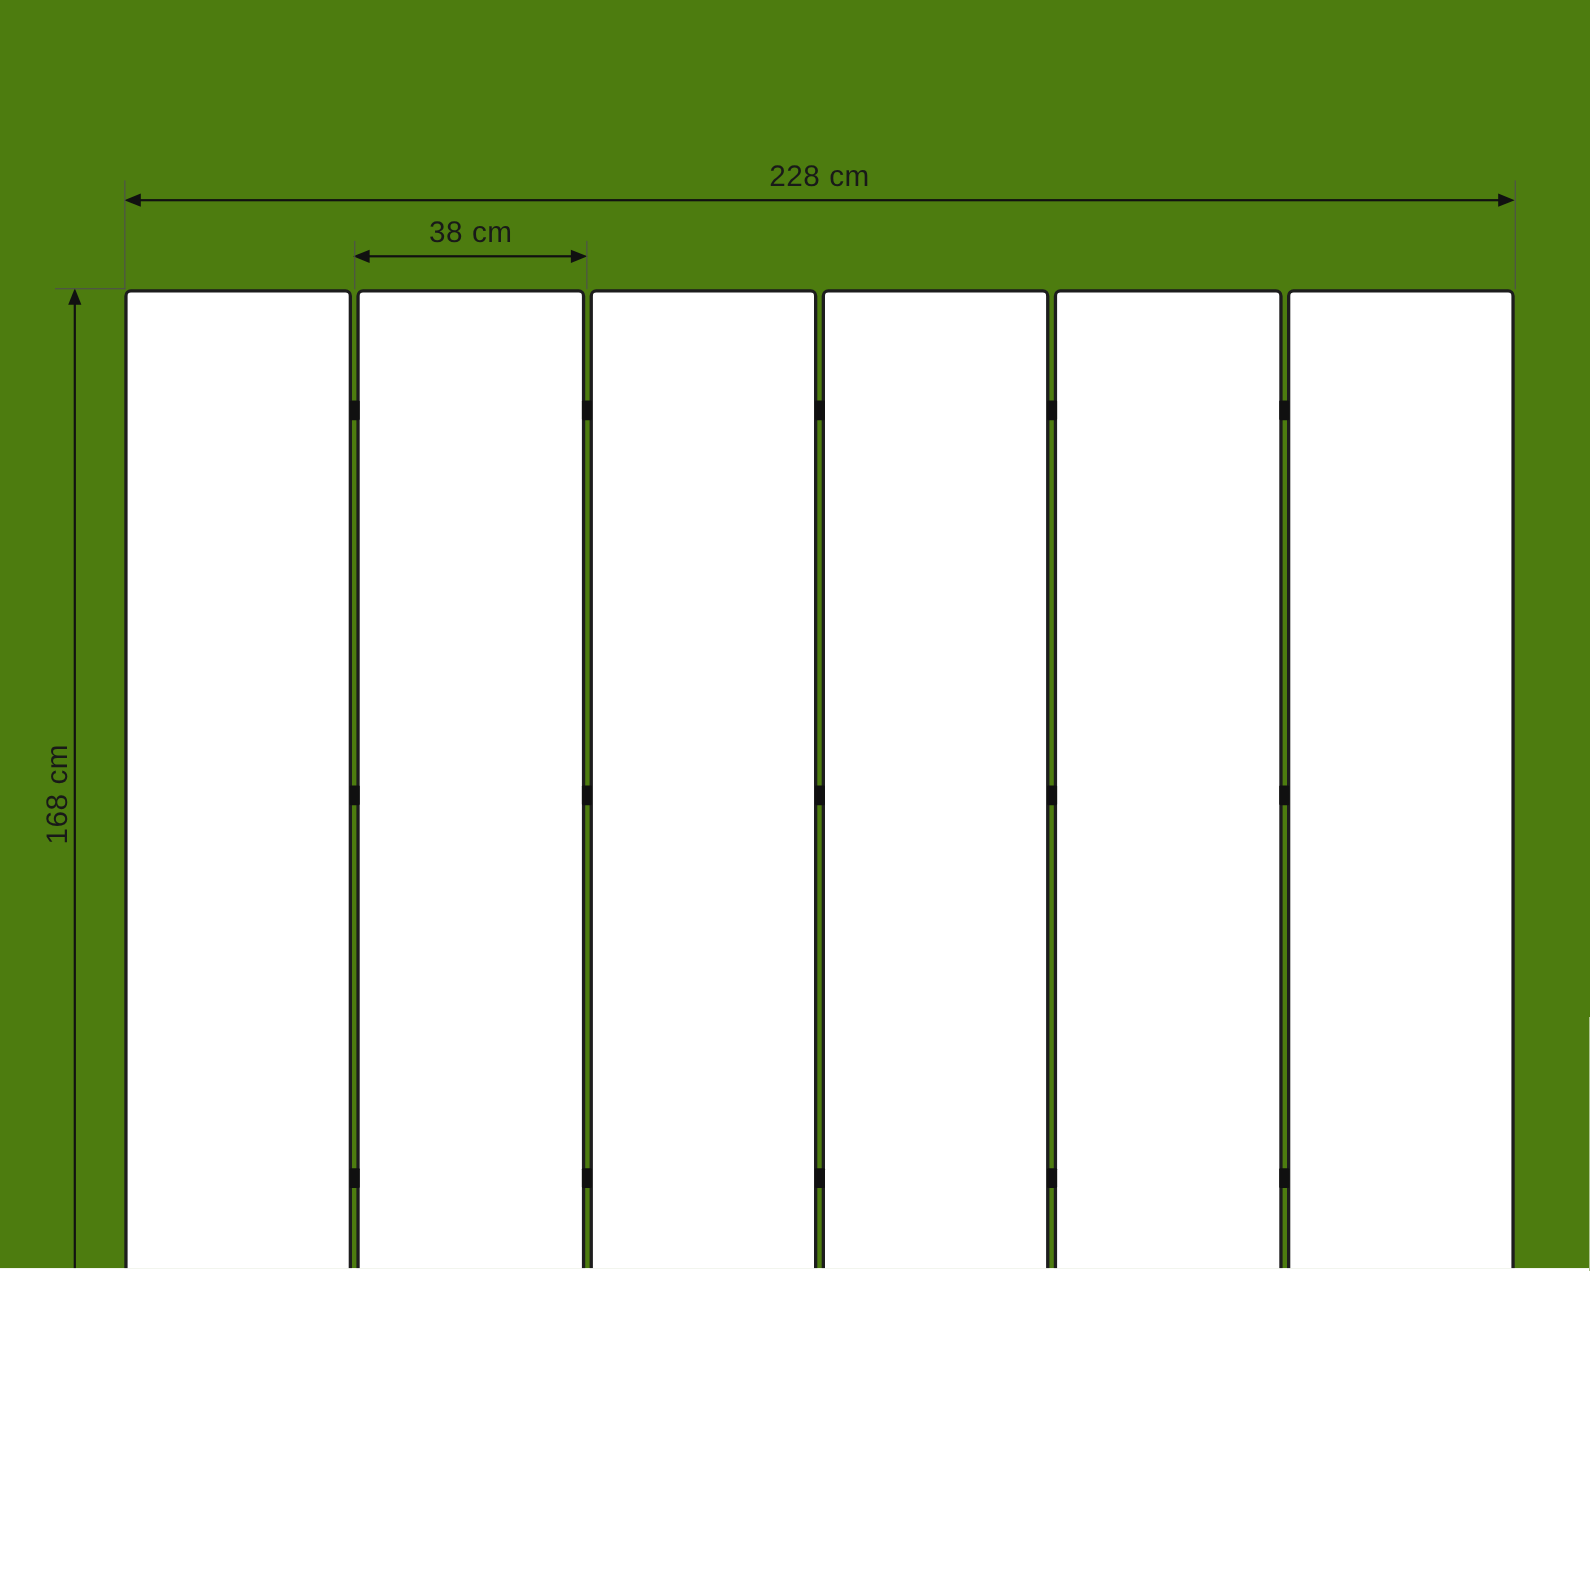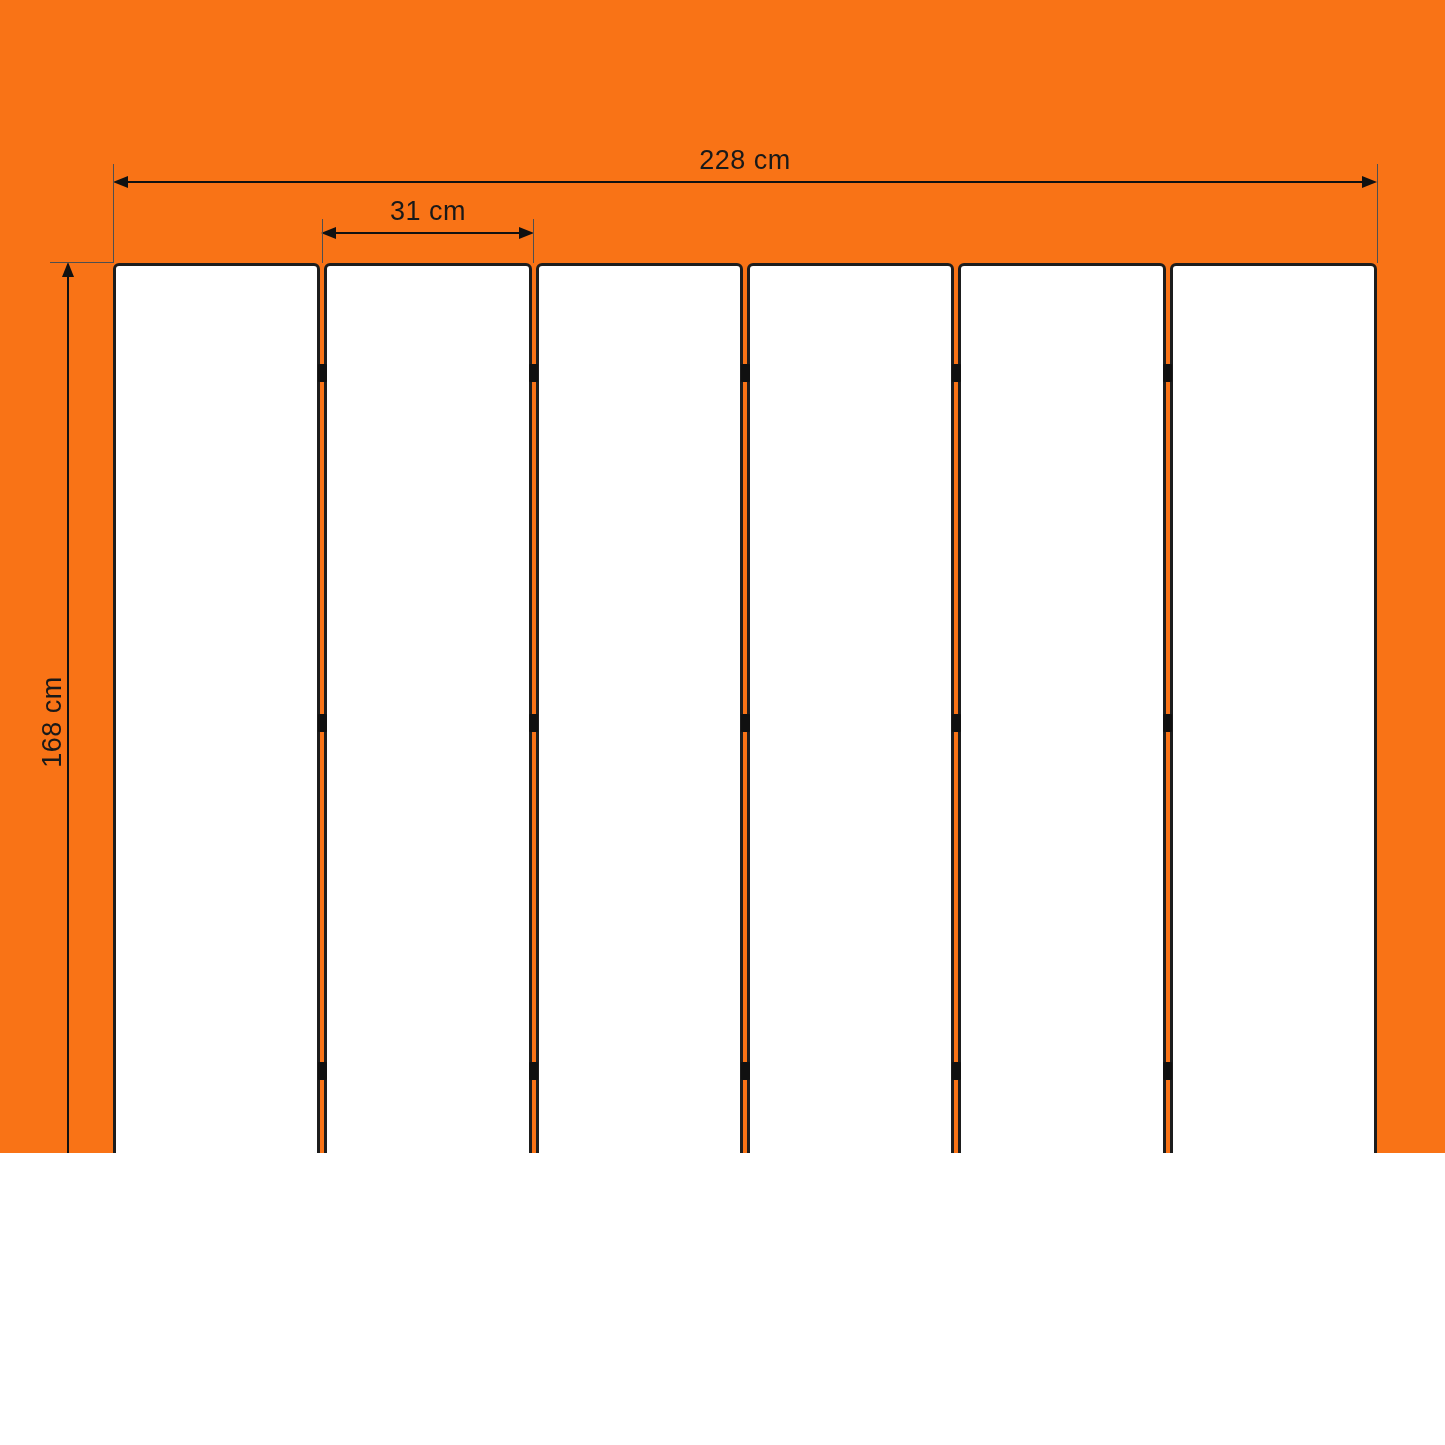--- a/index.html
+++ b/index.html
@@ -4,21 +4,21 @@
 <style>
   html, body {
     margin: 0;
     padding: 0;
     background: #ffffff;
   }
   .canvas {
     position: relative;
     width: 1445px;
     height: 1153px;
-    background: #f97316;
+    background: #4d7c0f;
     font-family: "Liberation Sans", sans-serif;
     color: #191919;
     overflow: hidden;
   }
 
   
   .dim-label {
     position: absolute;
     font-size: 27px;
     letter-spacing: 0.5px;
@@ -149,21 +149,21 @@
 <div class="canvas">
 
   <div class="dim-label label-total">228 cm</div>
   <div class="dim-line-h dim-total-line">
     <span class="arrow arrow-left"></span>
     <span class="arrow arrow-right"></span>
   </div>
   <div class="ext-v ext-total-left"></div>
   <div class="ext-v ext-total-right"></div>
 
-  <div class="dim-label label-panel">31 cm</div>
+  <div class="dim-label label-panel">38 cm</div>
   <div class="dim-line-h dim-panel-line">
     <span class="arrow arrow-left"></span>
     <span class="arrow arrow-right"></span>
   </div>
   <div class="ext-v ext-panel-left"></div>
   <div class="ext-v ext-panel-right"></div>
 
   <div class="dim-label label-height">168 cm</div>
   <div class="dim-line-v dim-height-line">
     <span class="arrow arrow-up"></span>

